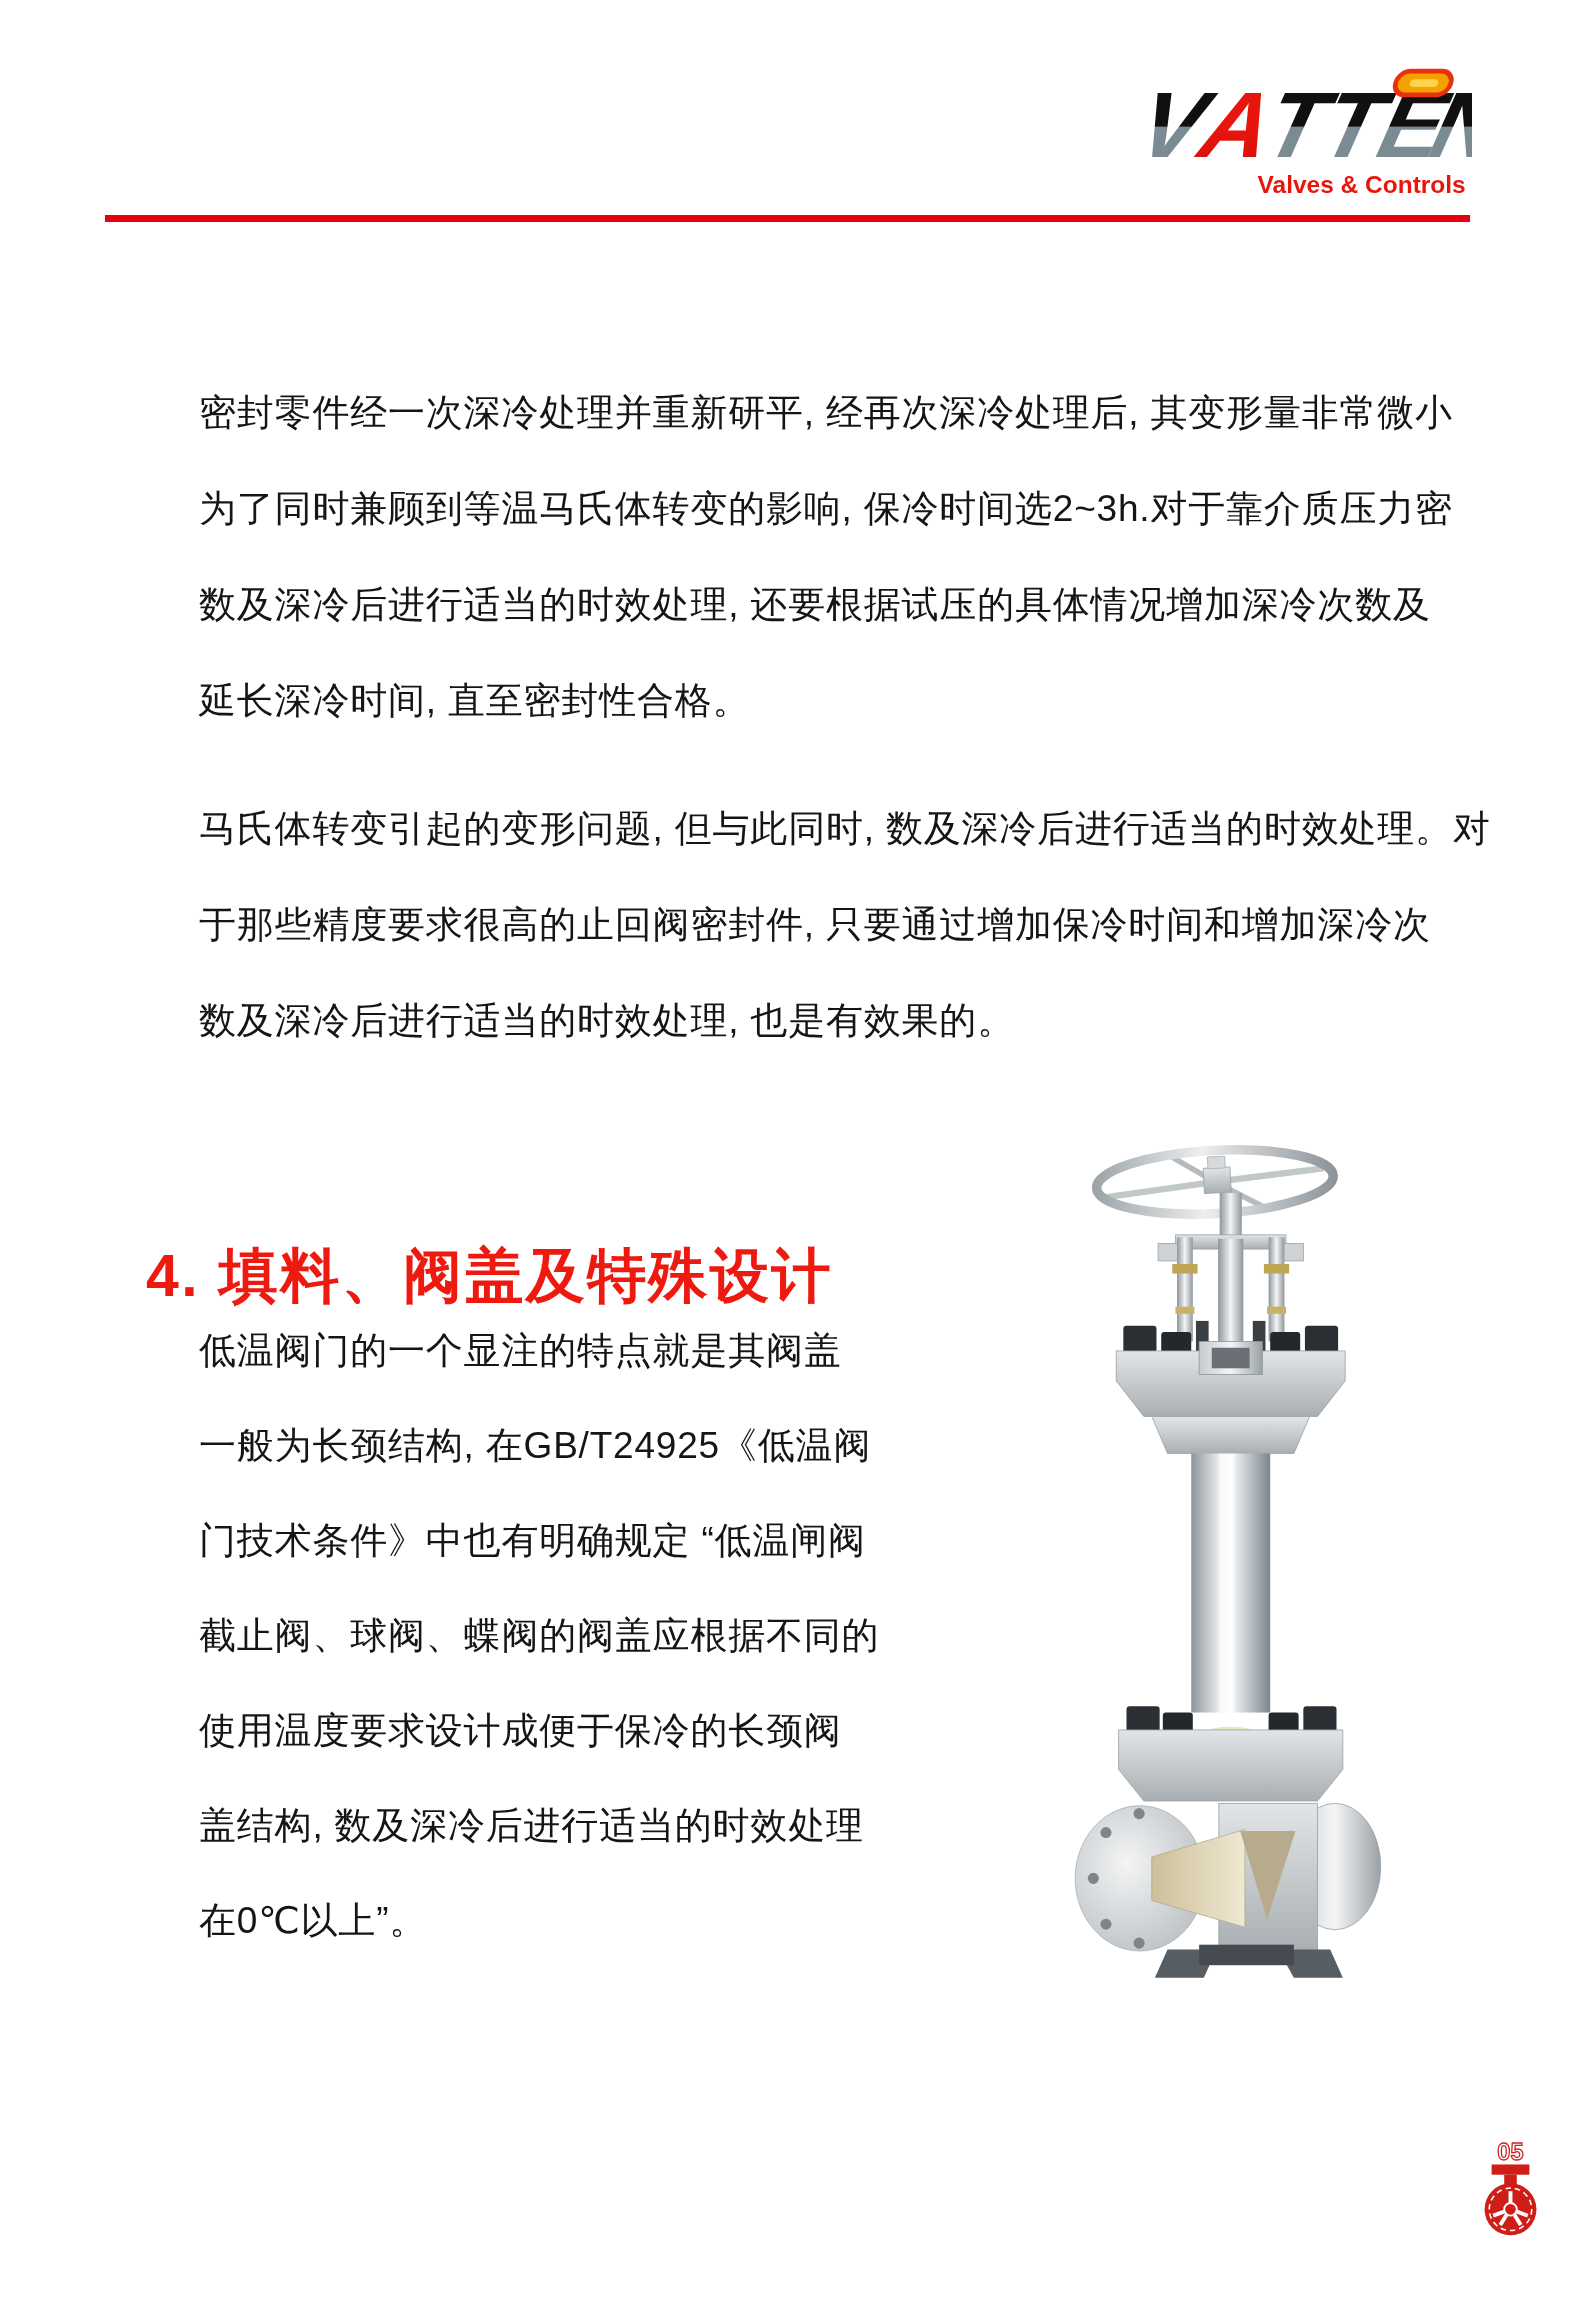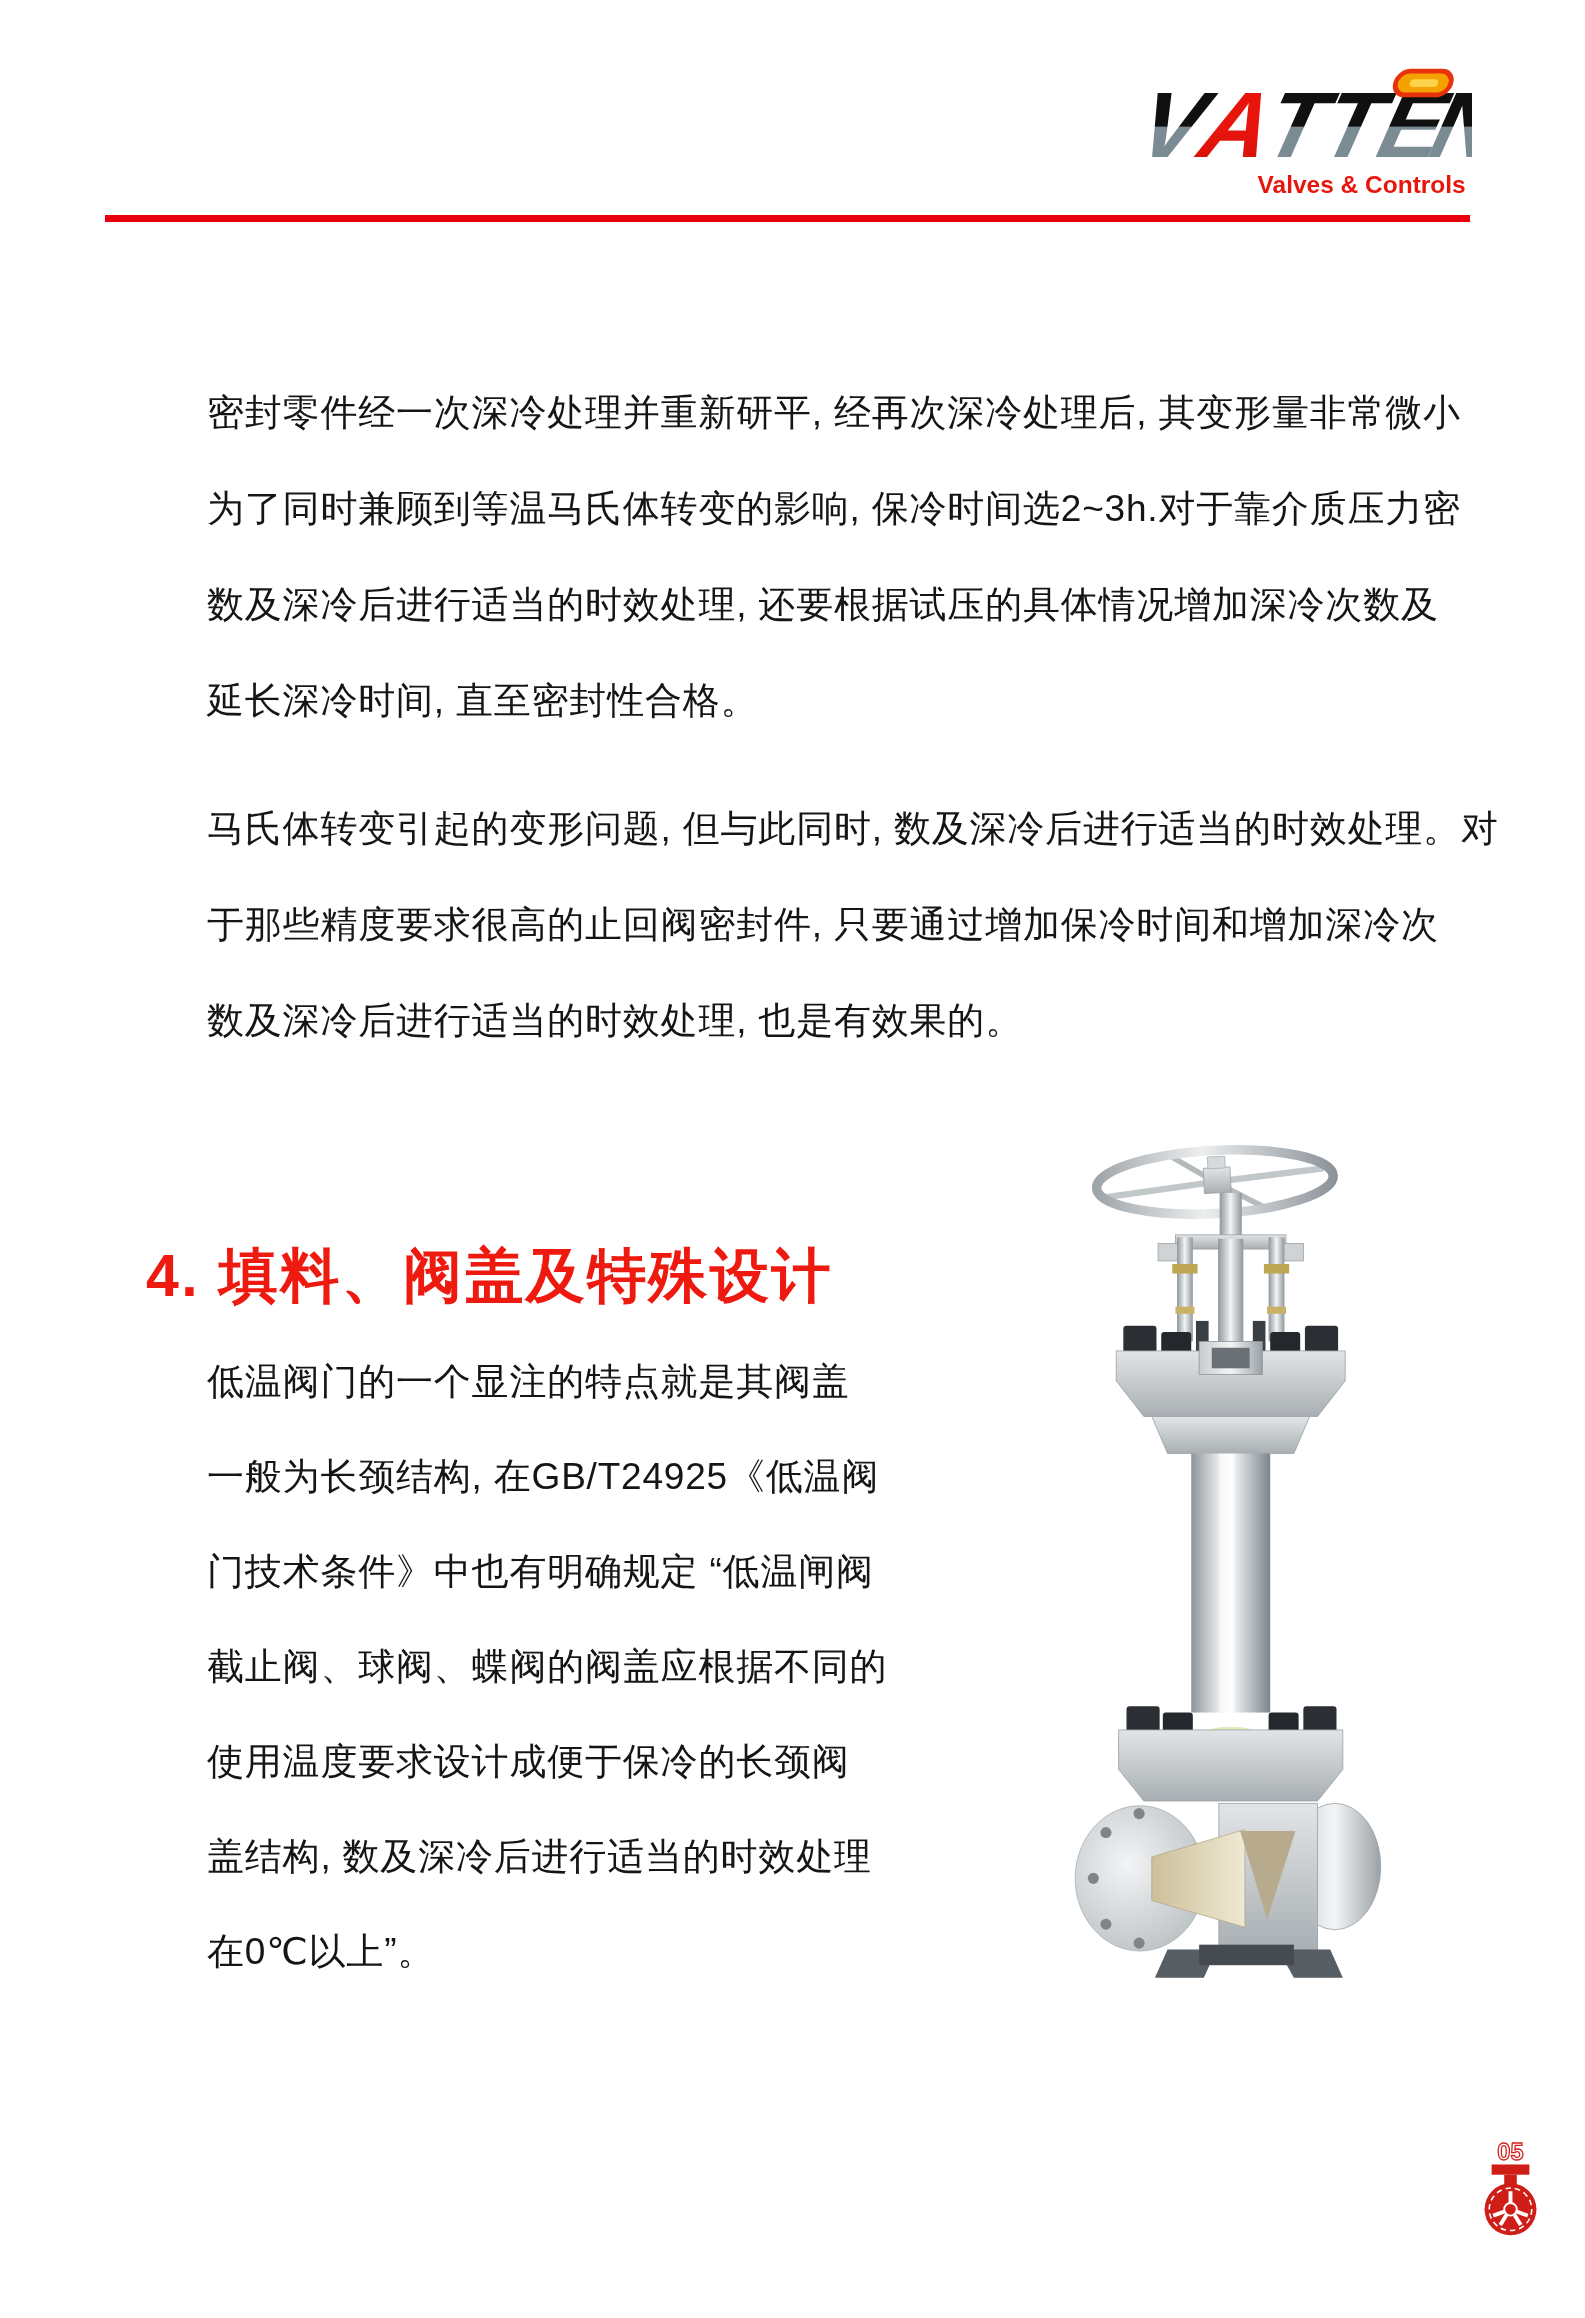--- a/index.html
+++ b/index.html
@@ -8,25 +8,25 @@
     width:1586px;height:2319px;
     background:#ffffff;
     overflow:hidden;
     font-family:"Liberation Sans","DejaVu Sans",sans-serif;
     color:#111;
   }
   
   .logo-wrap{position:absolute;left:1115px;top:68px;width:357px;height:136px;}
   .rule{position:absolute;left:105px;top:215px;width:1365px;height:7.1px;background:#e8000f;}
   
-  .para{position:absolute;font-size:37px;letter-spacing:0.8px;color:#151515;margin-left:8px;}
+  .para{position:absolute;font-size:37px;letter-spacing:0.8px;color:#151515;}
   .para .tl{height:96px;line-height:96px;white-space:nowrap;}
   .p1{left:199px;top:365px;width:1264px;}
   .p2{left:199px;top:781px;width:1264px;}
-  .col{left:199px;top:1334px;width:711px;}
+  .col{left:199px;top:1303px;width:711px;}
   .col .tl{height:95px;line-height:95px;}
   .sec-head{
     position:absolute;left:146px;top:1237px;
     font-size:59px;font-weight:bold;color:#ee1a10;
     letter-spacing:2.4px;white-space:nowrap;
   }
   .figure{position:absolute;left:1057px;top:1144px;width:349px;height:841px;}
   .page-badge{position:absolute;left:1482px;top:2133px;width:57px;height:107px;}
 </style>
 </head>

